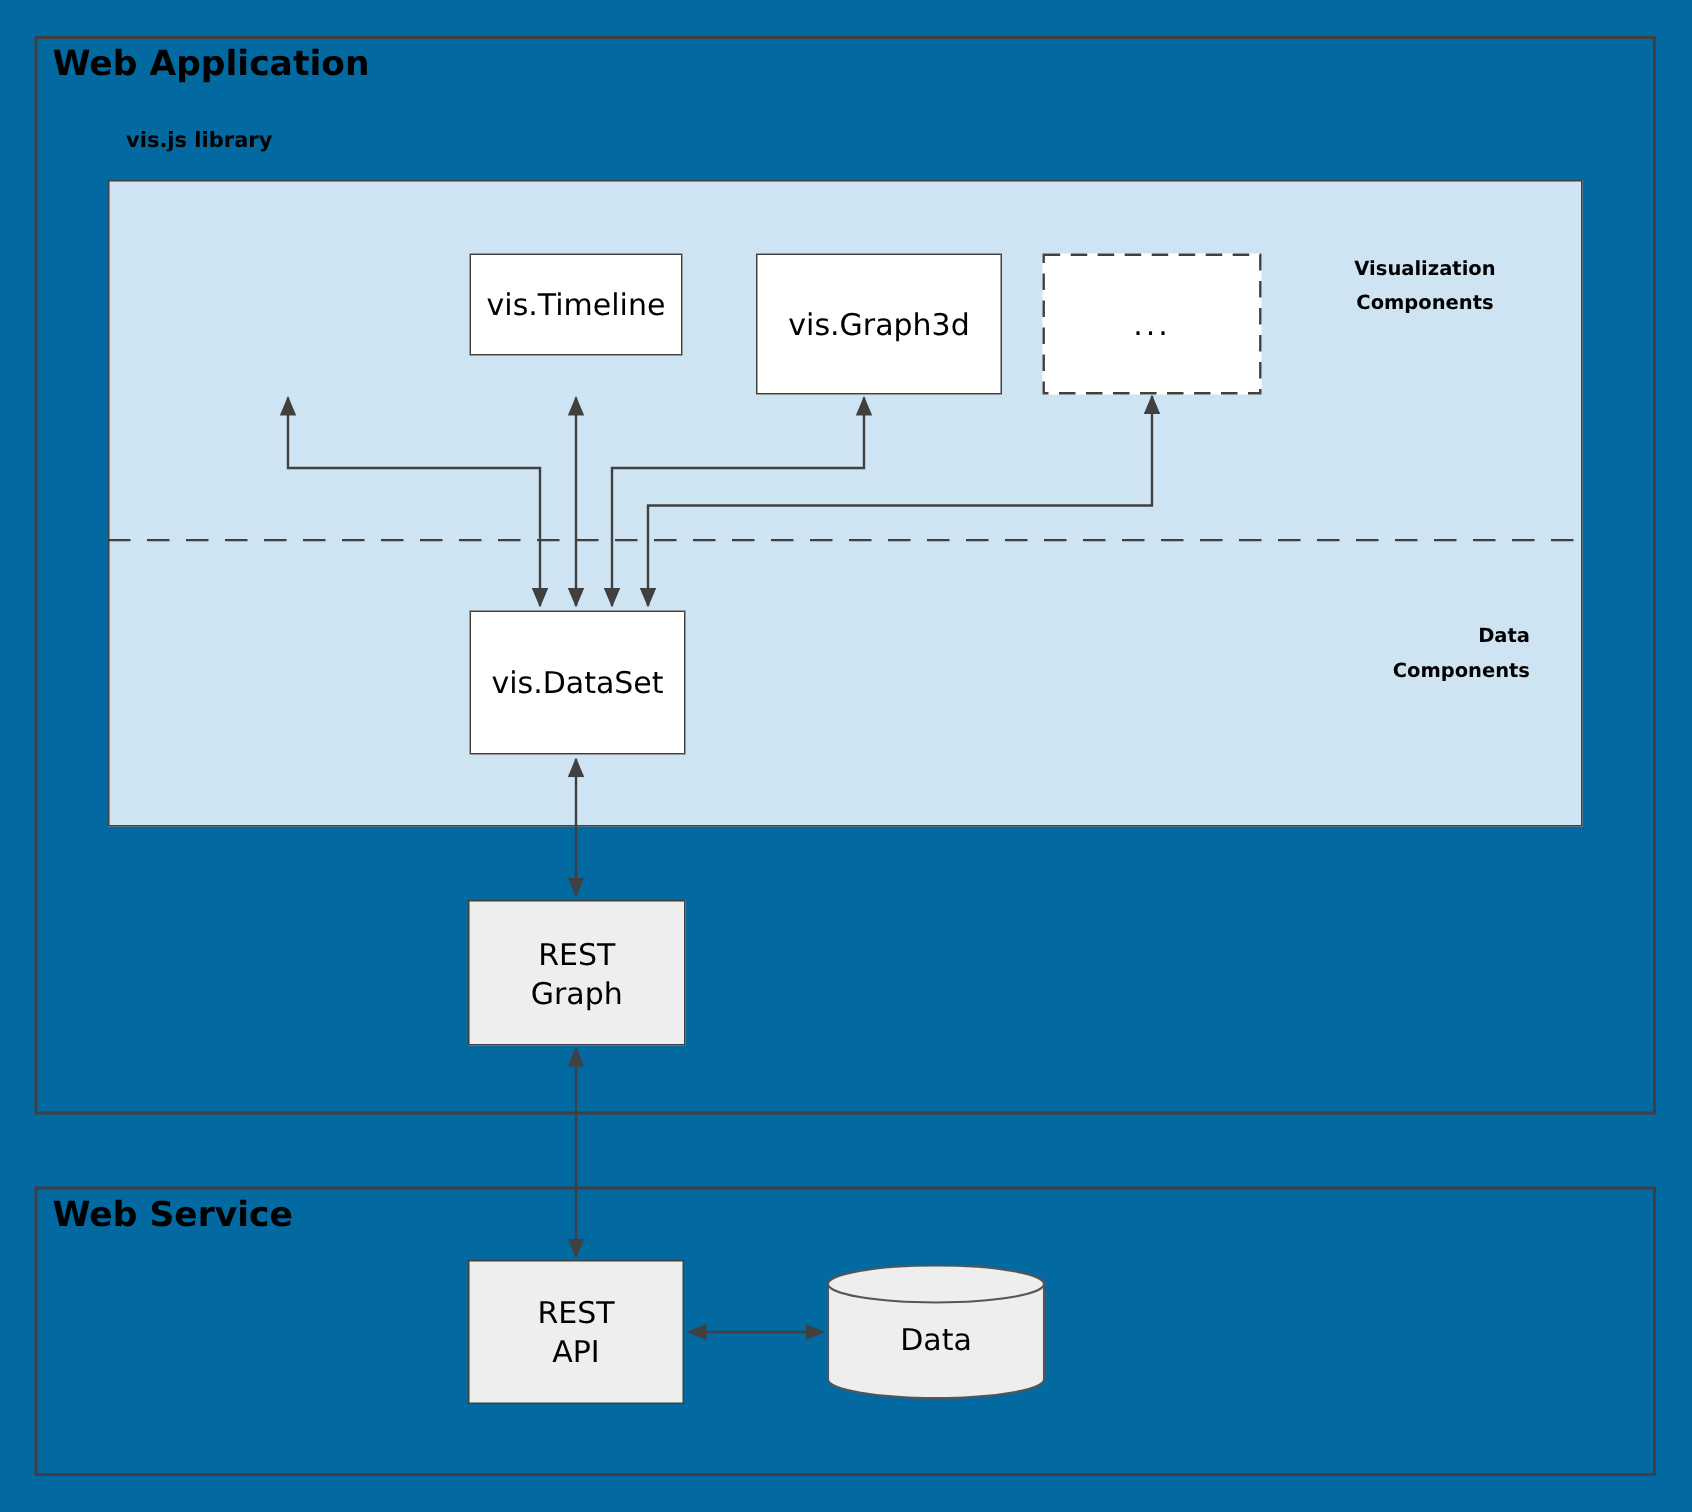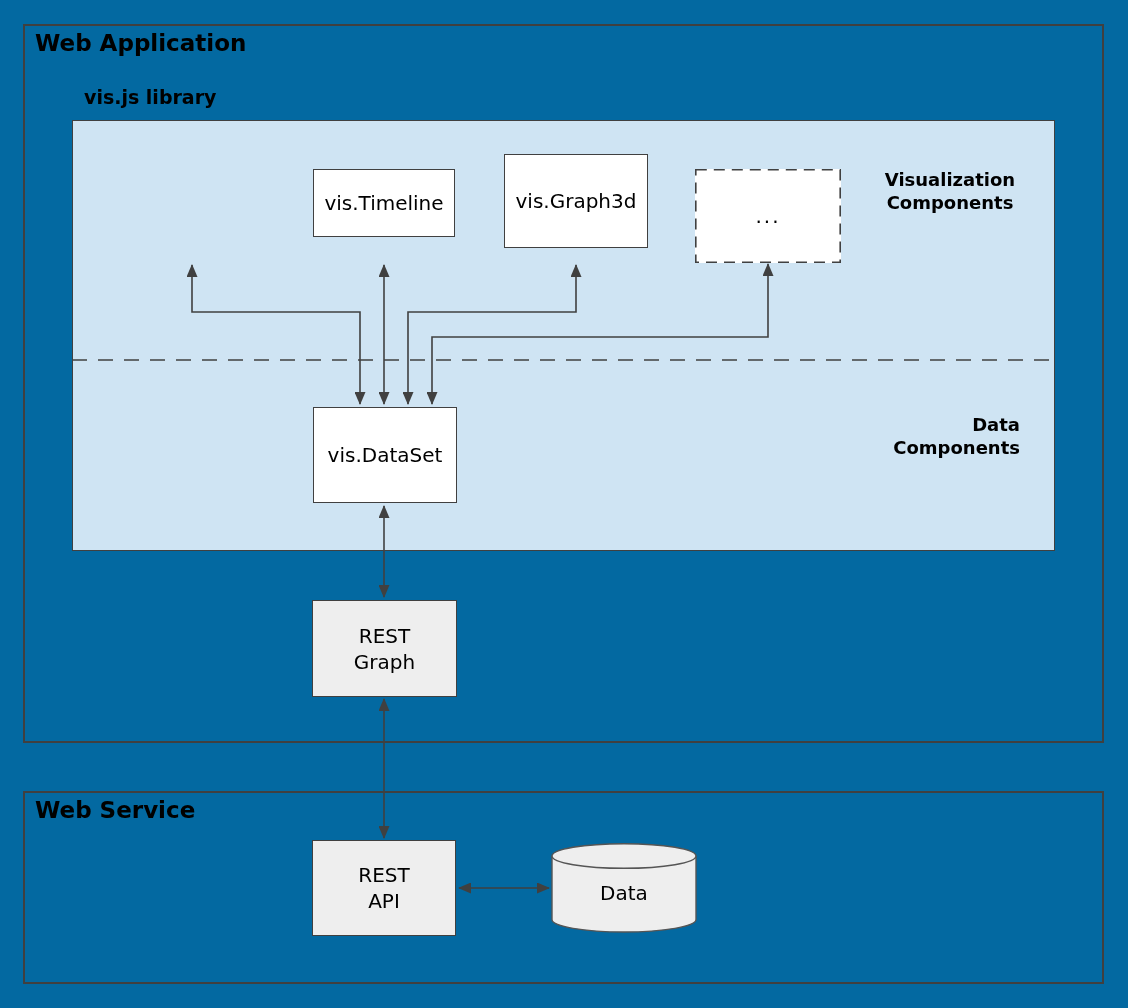--- a/index.html
+++ b/index.html
@@ -8,30 +8,30 @@
     --gray-fill:#eeeeee;
     --text:#000000;
   }
   html,body{margin:0;padding:0;background:#ffffff;}
   body{font-family:"DejaVu Sans","Liberation Sans",sans-serif;color:var(--text);}
   .canvas{position:relative;width:1128px;height:1008px;background:#0369a1;overflow:hidden;}
 
   .outer-box{position:absolute;border:2px solid var(--stroke);background:transparent;box-sizing:border-box;}
   .outer-title{position:absolute;font-size:23px;font-weight:bold;white-space:nowrap;}
 
-  .lib-label{position:absolute;left:84px;top:86px;font-size:19px;font-weight:bold;white-space:nowrap;}
+  .lib-label{position:absolute;left:84px;top:86px;font-size:14px;font-weight:bold;white-space:nowrap;}
   .lib-box{position:absolute;left:72px;top:120px;width:983px;height:431px;background:var(--lib-fill);border:1.5px solid var(--stroke);box-sizing:border-box;}
 
   .node{position:absolute;box-sizing:border-box;border:1.5px solid var(--stroke);background:#ffffff;
         display:flex;align-items:center;justify-content:center;text-align:center;
         font-size:20px;line-height:26px;}
   .node.gray{background:var(--gray-fill);}
   .node.no-border{border:none;}
 
-  .zone-label{position:absolute;font-size:18px;font-weight:bold;line-height:23px;}
+  .zone-label{position:absolute;font-size:13px;font-weight:bold;line-height:23px;}
   .zone-label.center{text-align:center;}
   .zone-label.right{text-align:right;}
 
   .cyl-wrap{position:absolute;left:551px;top:843px;width:146px;height:90px;}
   .cyl-label{position:absolute;left:551px;top:843px;width:146px;height:90px;
              display:flex;align-items:center;justify-content:center;font-size:20px;padding-top:10px;box-sizing:border-box;}
 
   .overlay{position:absolute;left:0;top:0;width:1128px;height:1008px;pointer-events:none;}
 </style>
 </head>
@@ -41,21 +41,21 @@
 
   <div class="outer-box" style="left:23px;top:24px;width:1081px;height:719px;"></div>
   <div class="outer-title" style="left:35px;top:30px;">Web Application</div>
 
   <div class="lib-label">vis.js library</div>
   <div class="lib-box"></div>
 
   <div class="node" style="left:313px;top:169px;width:142px;height:68px;">
     <span>vis.Timeline</span>
   </div>
-  <div class="node" style="left:504px;top:154px;width:144px;height:94px;">
+  <div class="node" style="left:504px;top:169px;width:164px;height:94px;">
     <span>vis.Graph3d</span>
   </div>
   <div class="node no-border" style="left:695px;top:169px;width:146px;height:94px;letter-spacing:2px;">
     <span>...</span>
   </div>
 
   <div class="zone-label center" style="left:862px;top:168px;width:176px;">
     <div>Visualization</div>
     <div>Components</div>
   </div>

